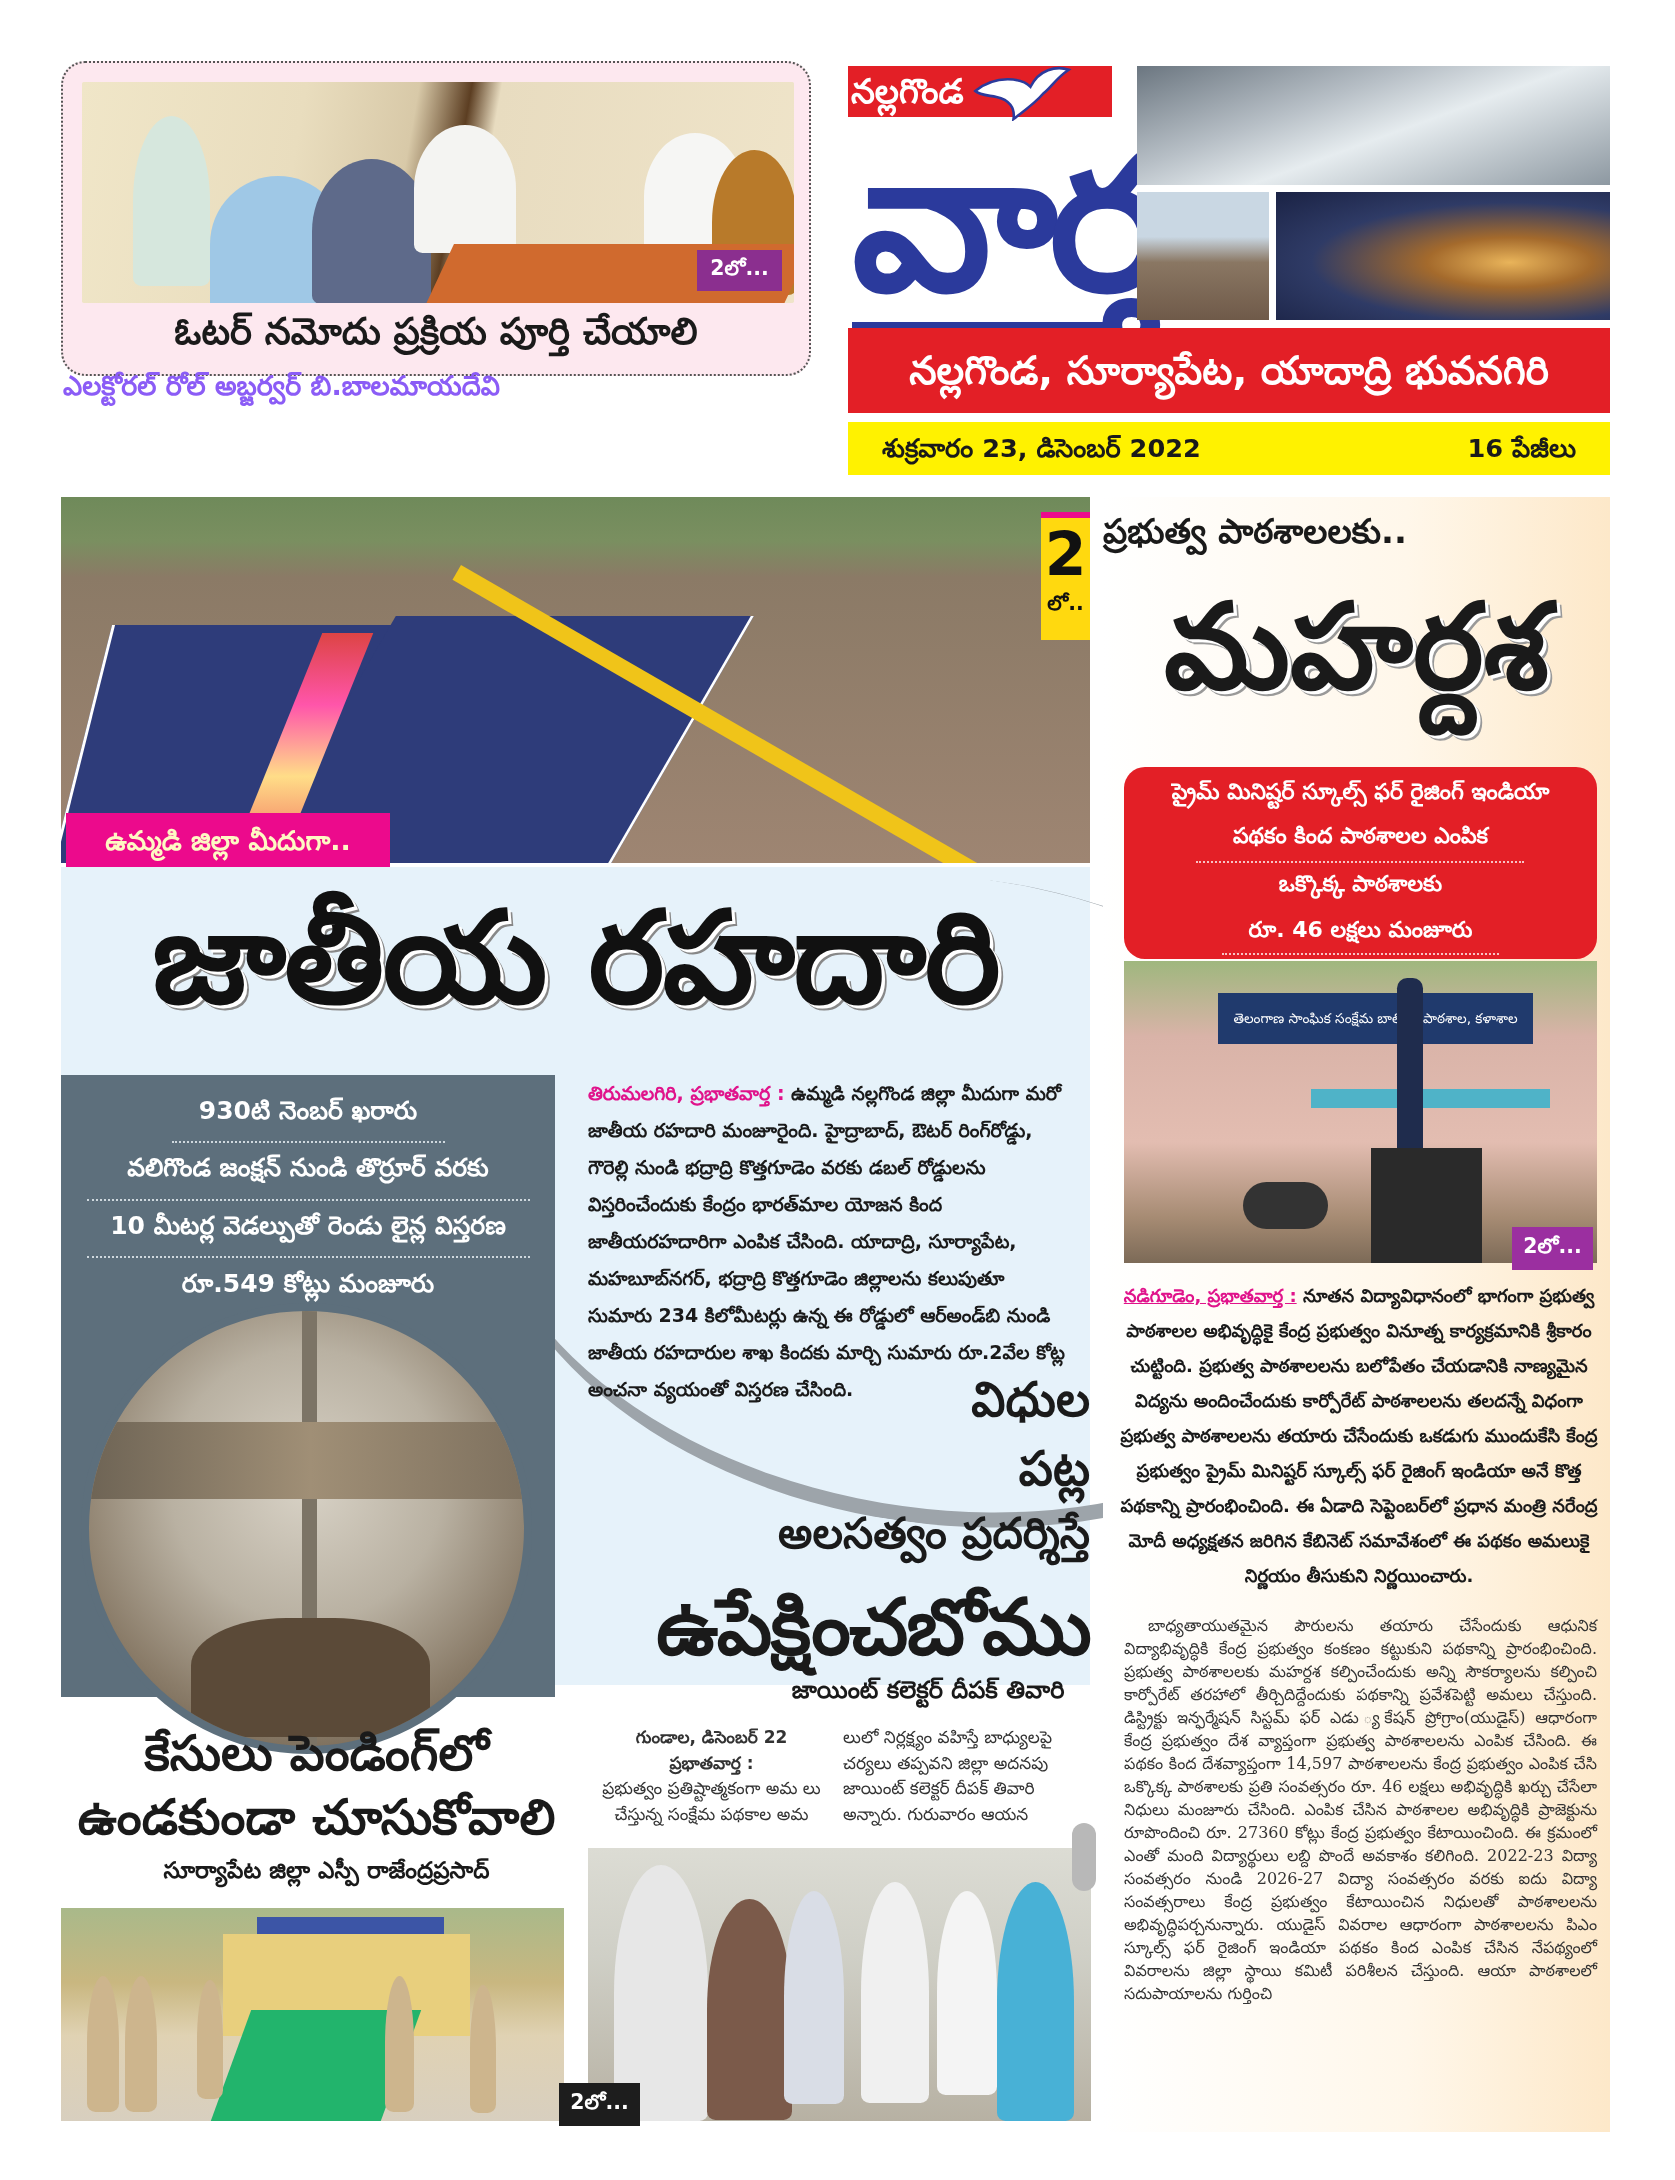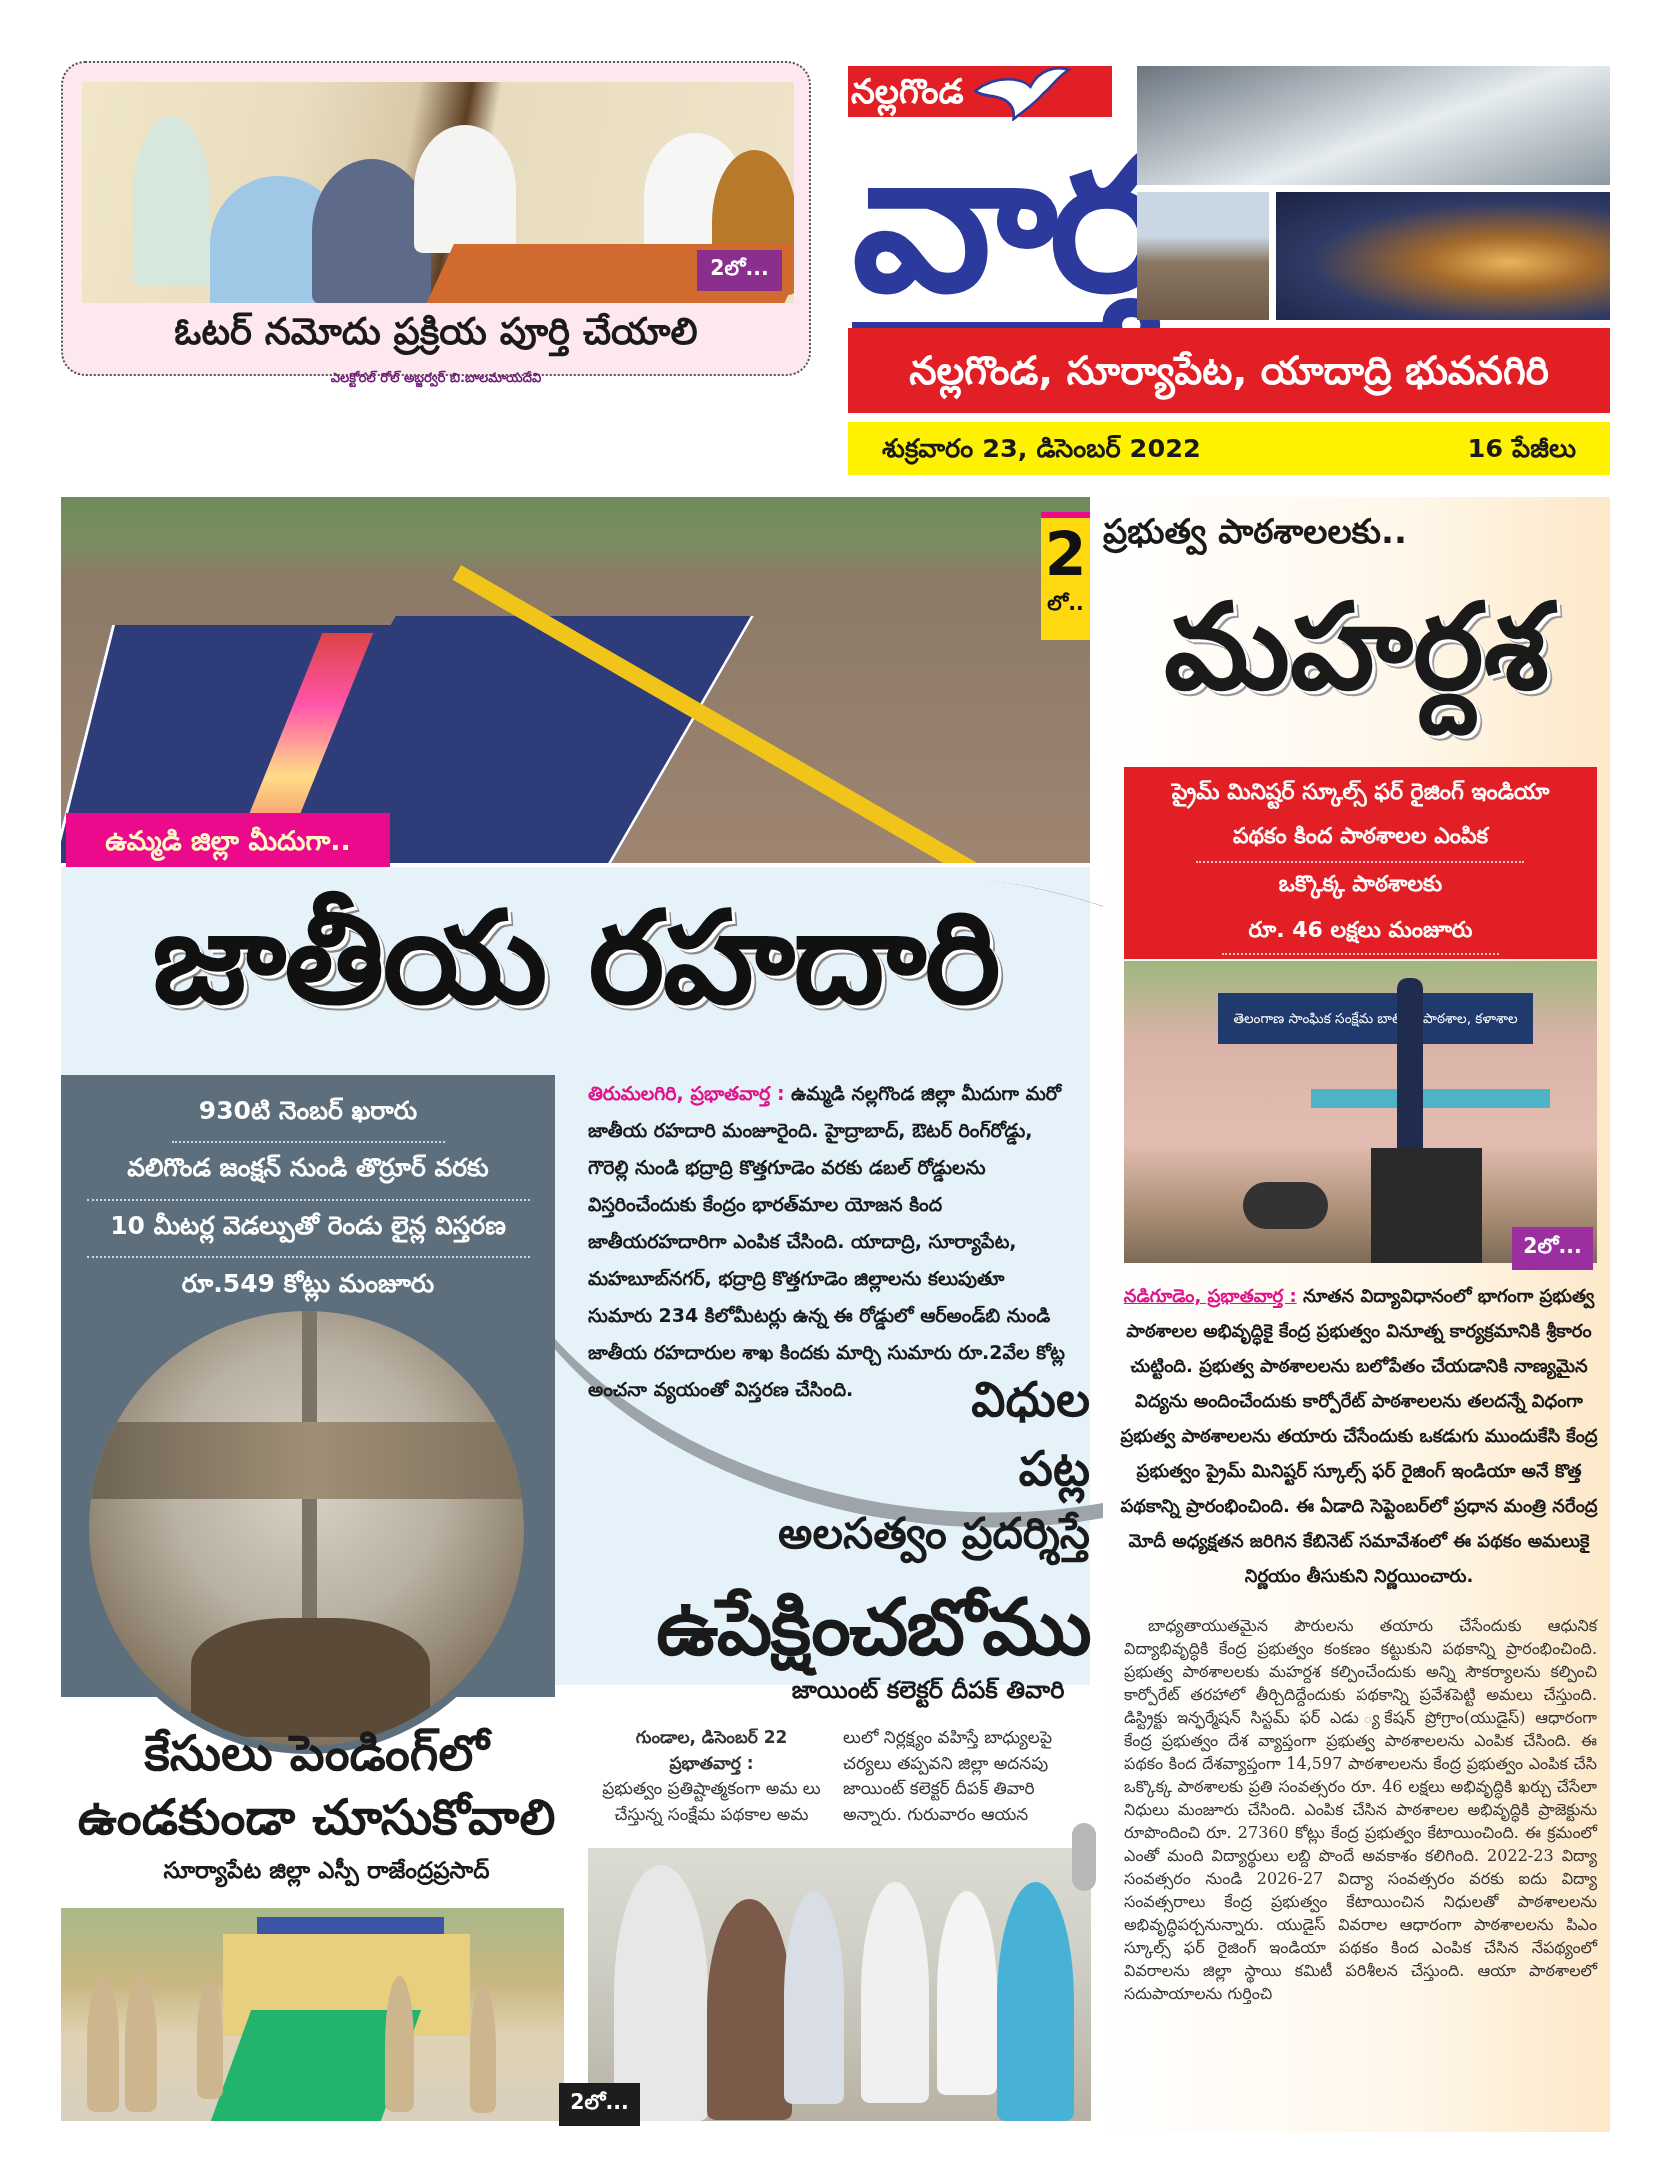--- a/index.html
+++ b/index.html
@@ -8,21 +8,21 @@
   .abs { position: absolute; }
 
   
   #teaser { left: 61px; top: 61px; width: 750px; height: 315px; background: #fde8ef; border: 2.6px dotted #555; border-radius: 24px; }
   #teaser-photo { left: 19px; top: 19px; width: 712px; height: 221px; border-radius: 1.7px; overflow: hidden;
     background: linear-gradient(100deg, #f0e6c8 0%, #e9ddbe 30%, #d8c9a8 45%, #5c3e22 52%, #e8dcc0 56%, #efe4c9 100%); }
   .person { position: absolute; border-radius: 50% 50% 8.5px 8.5px; }
   .table-top { position: absolute; left: 358px; top: 162px; width: 358px; height: 60px; background: #d06a2e; transform: skewX(-25deg); }
   #teaser-more { right: 12px; bottom: 12px; width: 85px; height: 41px; background: #8b2f8f; color: #fff; font-weight: bold; font-size: 20.4px; display:flex; align-items:center; justify-content:center; }
   #teaser-headline { left: 0; top: 247px; width: 100%; text-align: center; font-size: 37px; font-weight: bold; color: #1a1a1a; }
-  #teaser-sub { left: 0; top: 307px; width: 100%; text-align: center; font-size: 13px; font-weight: bold; color: #701a75; }
+  #teaser-sub { left: 0; top: 307px; width: 100%; font-size: 27px; font-weight: bold; color: #8b5cf6; }
 
   
   #masthead-top { left: 848px; top: 66px; width: 264px; height: 51px; background: #e31f26; color: #fff; font-weight: bold; font-size: 34px; padding-left: 3px; line-height: 51px; }
   #dove-icon { left: 971px; top: 61px; width: 102px; height: 60px; }
   #masthead-logo { left: 852px; top: 119px; width: 281px; height: 204px; color: #2b3a9c; font-weight: 900; font-size: 196px; line-height: 204px; letter-spacing: -8.5px; }
   #masthead-underline { left: 852px; top: 322px; width: 256px; height: 6.8px; background: #2b3a9c; }
   #mh-photo-dam { left: 1137px; top: 66px; width: 473px; height: 119px; background: linear-gradient(160deg, #6b7680 0%, #b7bfc6 35%, #e6ecef 55%, #8d98a1 100%); }
   #mh-photo-temple { left: 1137px; top: 192px; width: 132px; height: 128px; background: linear-gradient(180deg, #c9d7e3 0%, #c9d7e3 35%, #8a7763 55%, #6f5a49 100%); }
   #mh-photo-city { left: 1276px; top: 192px; width: 334px; height: 128px; background: radial-gradient(ellipse at 70% 55%, #e9b45a 0%, #a46a2c 25%, #2f3b66 60%, #1a2244 100%); }
   #masthead-districts { left: 848px; top: 328px; width: 762px; height: 85px; background: #e31f26; color: #fff; font-weight: bold; font-size: 39px; line-height: 85px; text-align: center; }
@@ -68,21 +68,21 @@
   #sp-sub { left: 71px; top: 1857px; width: 511px; text-align: center; font-size: 23px; font-weight: bold; }
   #sp-photo { left: 61px; top: 1908px; width: 503px; height: 213px;
     background: linear-gradient(180deg, #a9b98a 0%, #c9b780 35%, #e0d2b3 60%, #d8cfbf 100%); overflow: hidden; }
   #sp-carpet { left: 170px; top: 102px; width: 170px; height: 111px; background: #22b46c; transform: skewX(-20deg); }
   #sp-more { left: 559px; top: 2083px; width: 81px; height: 43px; background: #1d1d1d; color: #fff; font-weight: bold; font-size: 20.4px; display:flex; align-items:center; justify-content:center; }
 
   
   #sc-panel { left: 1103px; top: 497px; width: 507px; height: 1635px; background: linear-gradient(90deg, #ffffff 0%, #fff7ea 60%, #fde8c9 100%); }
   #sc-kicker { left: 1103px; top: 511px; width: 507px; font-size: 34px; font-weight: bold; }
   #sc-headline { left: 1103px; top: 562px; width: 507px; text-align: center; font-size: 119px; font-weight: 900; line-height: 170px; text-shadow: 3.4px 3.4px 0 #fff, 5.1px 5.1px 0 #999; }
-  #sc-box { left: 1124px; top: 767px; width: 473px; height: 192px; background: #e31f26; color: #fff; font-weight: bold; text-align: center; }
+  #sc-box { left: 1124px; top: 767px; width: 473px; height: 192px; background: #e31f26; color: #fff; font-weight: bold; text-align: center; border-radius: 21px; }
   .sc-line { position: absolute; left: 0; width: 100%; font-size: 22px; }
   .sc-sep { position: absolute; left: 72px; width: 328px; border-top: 2.6px dotted #f7c3c5; }
   #sc-photo { left: 1124px; top: 961px; width: 473px; height: 302px;
     background: linear-gradient(180deg, #9fb77e 0%, #d9b3a8 25%, #e3bdb1 60%, #a68b73 85%, #7c6a57 100%); overflow: hidden; }
   #sc-banner { left: 94px; top: 32px; width: 315px; height: 51px; background: #203a6d; color: #fff; font-size: 13.6px; line-height: 51px; text-align: center; overflow: hidden; white-space: nowrap; }
   #sc-statue { left: 273px; top: 17px; width: 25.6px; height: 170px; background: #1f2c4d; border-radius: 10.2px 10.2px 0 0; }
   #sc-plinth { left: 247px; top: 187px; width: 111px; height: 115px; background: #2a2a2a; }
   #sc-more { left: 1512px; top: 1227px; width: 81px; height: 43px; background: #9b2fa0; color: #fff; font-weight: bold; font-size: 20.4px; display:flex; align-items:center; justify-content:center; }
   #sc-lead { left: 1116px; top: 1278px; width: 486px; text-align: center; font-size: 18px; line-height: 35px; font-weight: bold; color: #1a1a1a; }
   #sc-lead-dateline { color: #e0138b; text-decoration: underline; }

